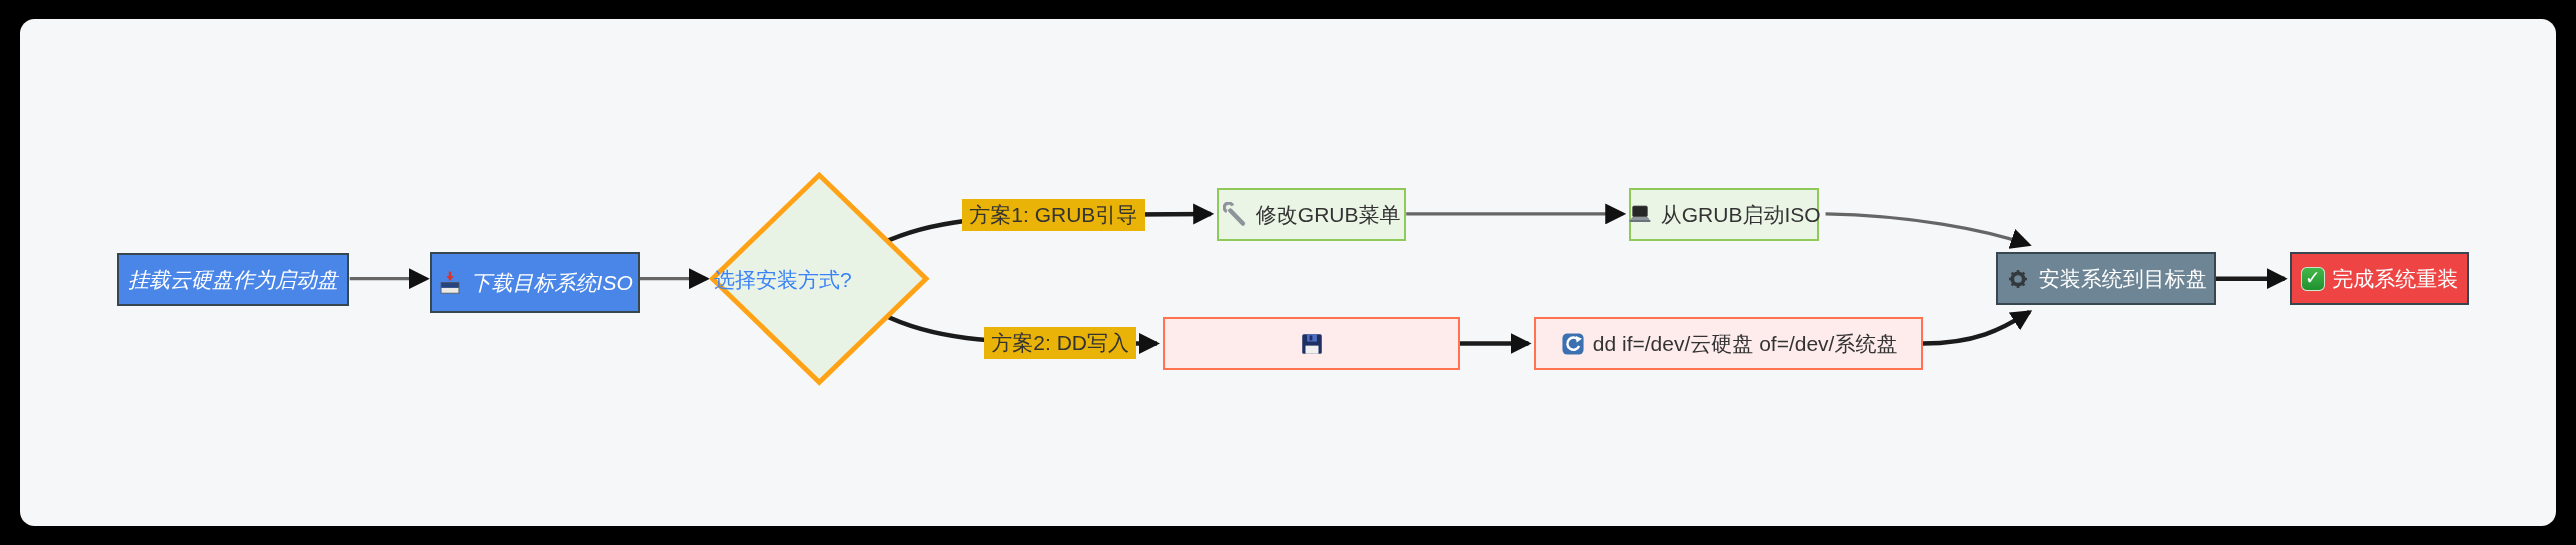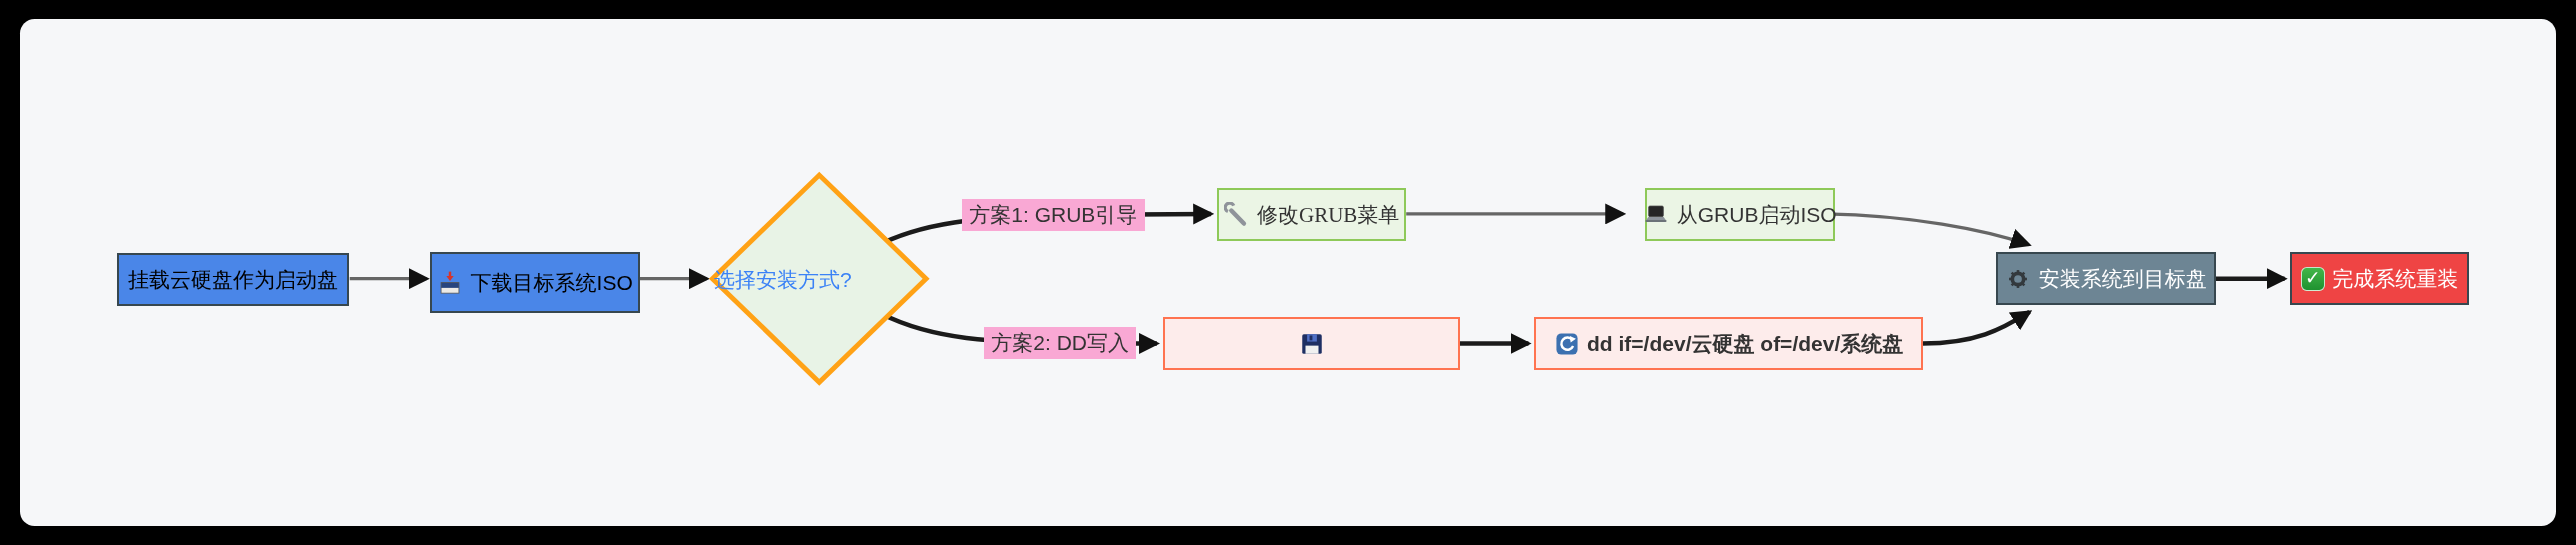--- a/index.html
+++ b/index.html
@@ -3,28 +3,28 @@
 <meta charset="utf-8">
 <style>
   html,body{margin:0;padding:0;background:#000;width:2576px;height:546px;overflow:hidden;
             font-family:"Liberation Sans","DejaVu Sans",sans-serif;}
   .panel{position:absolute;left:20px;top:19.4px;width:2536px;height:507px;background:#f6f7f9;border-radius:14.6px;}
   svg.wires{position:absolute;left:0;top:0;width:2576px;height:546px;}
   .edge-gray{stroke:#666;stroke-width:4;fill:none;}
   .edge-dark{stroke:#1b1b1b;stroke-width:5.5;fill:none;}
   .node{position:absolute;display:flex;align-items:center;justify-content:center;gap:7.3px;
         box-sizing:border-box;border:2px solid #37474f;font-size:21px;color:#333;white-space:nowrap;}
-  .node.blue{background:#4a86e8;color:#000000;}
+  .node.blue{background:#4a86e8;color:#ffffff;font-style:italic;}
   .node.lightgreen{background:#ebf5e5;border-color:#8ec959;}
   .node.pink{background:#fdeceb;border-color:#ff7350;}
   .node.slate{background:#6d8594;color:#fff;}
   .node.green{background:#ef4444;color:#fff;}
   .decision-text{position:absolute;left:714px;top:266px;width:210px;
         font-size:21px;color:#3b82f6;white-space:nowrap;}
-  .edge-label{position:absolute;background:#f9a8d4;color:#333;font-size:21px;line-height:26px;
+  .edge-label{position:absolute;background:#eab308;color:#333;font-size:21px;line-height:26px;
         padding:3.2px 7.3px;white-space:nowrap;}
   .icon{display:inline-flex;align-items:center;justify-content:center;width:26px;height:26px;flex:0 0 auto;}
   .icon svg{width:26px;height:26px;}
   .check-icon{width:24px;height:24px;border-radius:5.7px;background:linear-gradient(#43b649,#1f9230);
         border:1.2px solid rgba(255,255,255,.75);display:inline-flex;align-items:center;justify-content:center;
         box-sizing:border-box;}
   .check-icon::after{content:"\2713";color:#fff;font-weight:bold;font-size:18.6px;line-height:1;}
 </style>
 </head>
 <body>
@@ -63,31 +63,31 @@
       <polygon points="5,15.5 27,15.5 27,22 21,22 19,25 13,25 11,22 5,22" fill="#27447e"></polygon>
       <rect x="5" y="22" width="22" height="6.5" fill="#eceae6"></rect>
       <rect x="5" y="15.5" width="22" height="13" fill="none" stroke="#555" stroke-width="1"></rect>
     </svg>
   </span>
   <span>下载目标系统ISO</span>
 </div>
 
 <div class="decision-text">选择安装方式?</div>
 
-<div class="node lightgreen" style="left:1217px;top:188px;width:189px;height:53px;font-family:Liberation Serif, serif;">
+<div class="node lightgreen" style="left:1217px;top:188px;width:189px;height:53px;">
   <span class="icon">
     <svg viewBox="0 0 32 32">
       <path d="M12 4.5 A5.5 5.5 0 1 0 4.8 11.8" stroke="#8f939a" stroke-width="4" fill="none"></path>
       <path d="M9 10.5 L24.5 26.5" stroke="#8f939a" stroke-width="5.5" stroke-linecap="round" fill="none"></path>
     </svg>
   </span>
   <span>修改GRUB菜单</span>
 </div>
 
-<div class="node lightgreen" style="left:1629px;top:188px;width:190px;height:53px;margin-left:16px;">
+<div class="node lightgreen" style="left:1629px;top:188px;width:190px;height:53px;">
   <span class="icon">
     <svg viewBox="0 0 32 32">
       <rect x="7" y="5" width="18" height="13" rx="1.5" fill="#262626" stroke="#4a4a4a" stroke-width="1"></rect>
       <polygon points="4,22 28,22 25.5,18.5 6.5,18.5" fill="#8e959c"></polygon>
       <rect x="3" y="22" width="26" height="2.5" rx="1.2" fill="#6b7278"></rect>
     </svg>
   </span>
   <span>从GRUB启动ISO</span>
 </div>
 
@@ -95,21 +95,21 @@
   <span class="icon">
     <svg viewBox="0 0 32 32">
       <rect x="4" y="4" width="24" height="24" rx="2" fill="#1e2f63"></rect>
       <rect x="10" y="4" width="12" height="9" fill="#4f6fc4"></rect>
       <rect x="13" y="5.5" width="3.5" height="6" fill="#1e2f63"></rect>
       <rect x="8" y="18" width="16" height="10" fill="#f0f0f0"></rect>
     </svg>
   </span>
 </div>
 
-<div class="node pink" style="left:1534px;top:317px;width:389px;height:53px;font-weight:bold;">
+<div class="node pink" style="left:1534px;top:317px;width:389px;height:53px;">
   <span class="icon">
     <svg viewBox="0 0 32 32">
       <rect x="3" y="3" width="26" height="26" rx="6" fill="#3c70b0"></rect>
       <path d="M22.5 11 A7.5 7.5 0 1 0 23.5 18.5" stroke="#fff" stroke-width="3" fill="none"></path>
       <polygon points="19.5,6 27,9.5 20.5,14" fill="#fff"></polygon>
     </svg>
   </span>
   <span>dd if=/dev/云硬盘 of=/dev/系统盘</span>
 </div>
 

